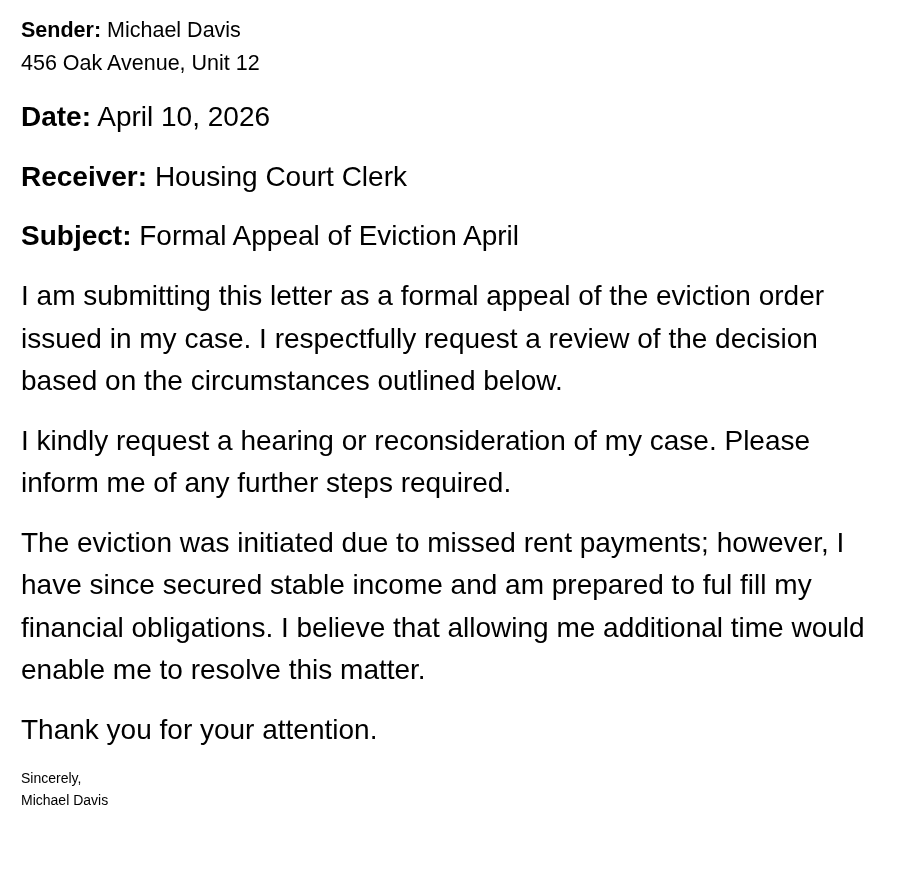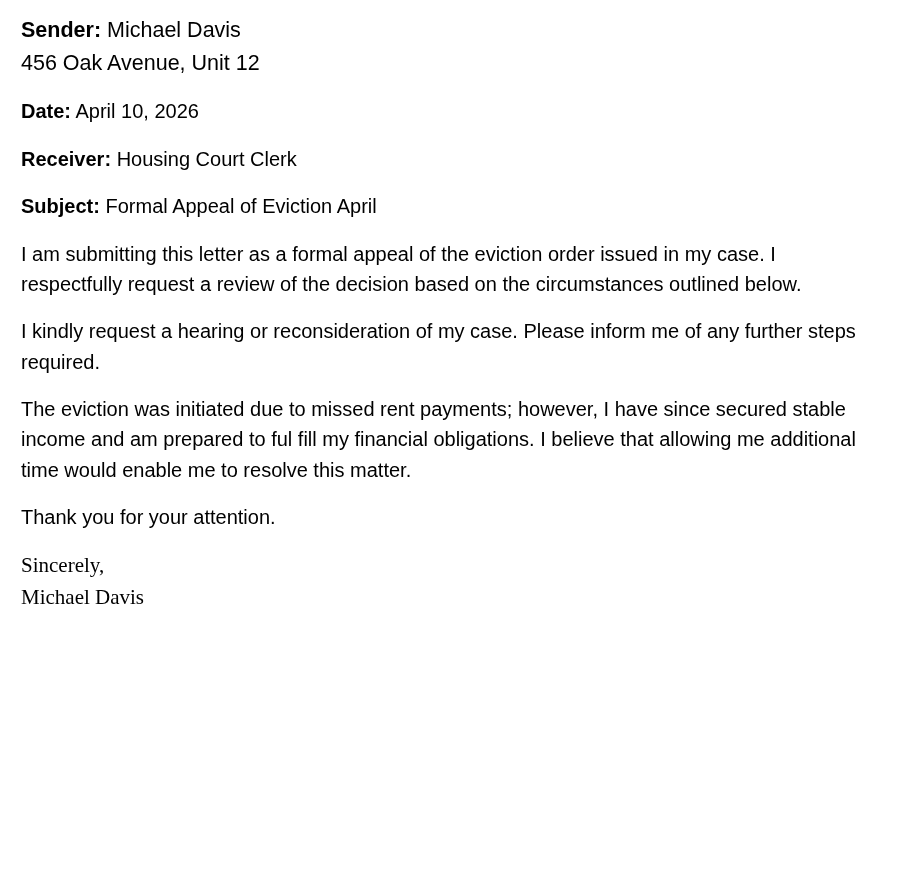--- a/index.html
+++ b/index.html
@@ -15,44 +15,43 @@
     -webkit-font-smoothing: antialiased;
   }
   .letter {
     box-sizing: border-box;
     width: 900px;
     height: 885px;
     padding: 14px 22px 2px 21px;
     background: #ffffff;
   }
   .block {
-    font-size: 20px;
+    font-size: 28px;
     line-height: 1.52;
     margin: 0 0 17px 0;
     max-width: 858px;
   }
   .addr-line {
     font-size: 21.5px;
     line-height: 1.52;
     margin: 0;
   }
   .addr-group {
     margin: 0 0 17px 0;
   }
   .label {
     font-weight: bold;
   }
   .sign-group {
     margin: 0;
   }
   .sign-line {
-    font-size: 21px;
+    font-size: 14px;
     line-height: 1.52;
     margin: 0;
-    font-family: Liberation Serif, serif;
   }
 </style>
 </head>
 <body>
 
 <div class="letter">
 
   <div class="addr-group">
     <p class="addr-line"><span class="label">Sender:</span> <span>Michael Davis</span></p>
     <p class="addr-line">456 Oak Avenue, Unit 12</p>

